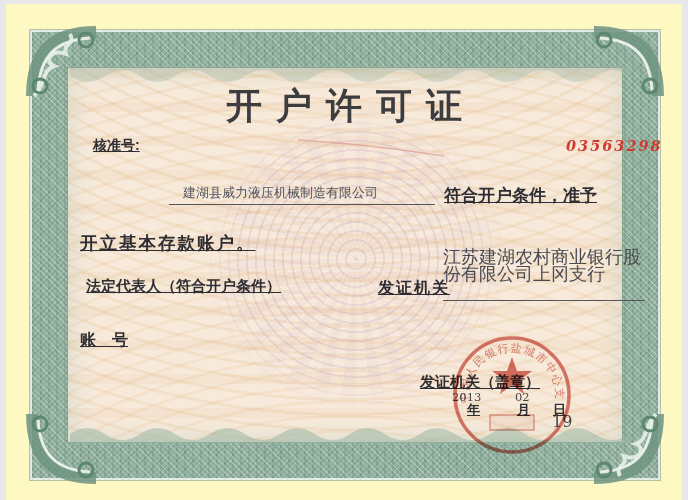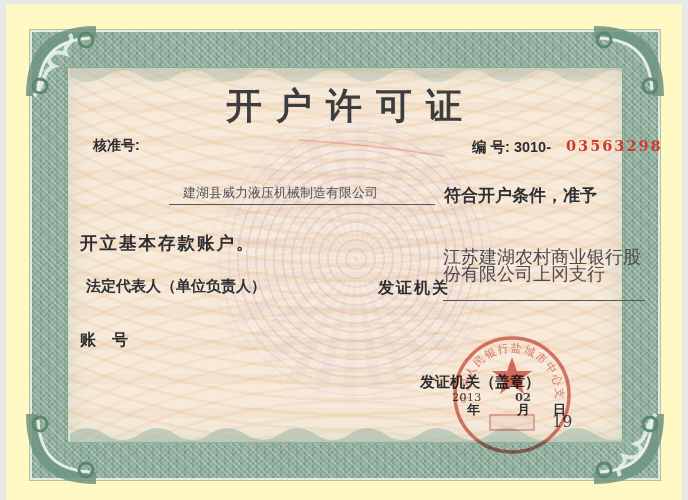--- a/index.html
+++ b/index.html
@@ -45,25 +45,25 @@
   .wave{position:absolute;left:64px;width:560px;height:22px;opacity:.55;}
   .wave.top{top:62px;transform:scaleY(-1);opacity:.35;}
   .wave.bottom{bottom:60px;}
   
   .t{position:absolute;white-space:nowrap;}
   .title{
     left:0;right:0;top:78px;text-align:center;
     font-family:"DejaVu Serif",serif;font-weight:700;font-size:36px;
     letter-spacing:14px;padding-left:14px;color:#3d3d40;
   }
-  .lbl{font-weight:700;color:#2e2e32;}
+  .lbl{font-weight:700;color:#2e2e32;text-decoration:underline;}
   .serif{font-family:"DejaVu Serif",serif;}
   .underline{position:absolute;border-bottom:1.5px solid #55555a;text-align:right;}
   .fill{font-family:"DejaVu Serif",serif;color:#52525a;}
-  .red{color:#cf3a30;}
+  .red{color:#cf3a30;font-style:italic;}
   .seal{position:absolute;left:440px;top:325px;width:132px;height:134px;mix-blend-mode:multiply;opacity:.88;}
 </style>
 </head>
 <body>
 
 <div class="page">
 
   <div class="frame"></div>
   <div class="inner"></div>
   <div class="rosette"></div>
@@ -102,40 +102,39 @@
     <path d="M0,22 L0,12 Q17,0 35,12 T70,12 T105,12 T140,12 T175,12 T210,12 T245,12 T280,12 T315,12 T350,12 T385,12 T420,12 T455,12 T490,12 T525,12 T560,12 L560,22 Z" fill="#9db8a6"></path>
   </svg>
 
   <div class="t title">开户许可证</div>
 
   <div class="t lbl" style="left:87px;top:133px;font-size:14px;">核准号:</div>
   <svg style="position:absolute;left:290px;top:132px;width:150px;height:22px;opacity:.55;">
     <path d="M2,4 Q70,8 148,20" fill="none" stroke="#d98b85" stroke-width="1.6"></path>
   </svg>
 
-  <div class="t lbl" style="left:466px;top:134px;font-size:14.5px;">编 号: 3010-</div>
   <div class="t serif red" style="left:560px;top:133px;font-size:14.5px;font-weight:700;letter-spacing:2px;">03563298</div>
 
   <div class="underline" style="left:163px;top:178px;width:266px;height:22px;">
     <span class="fill" style="position:absolute;left:14px;top:2px;font-size:13px;white-space:nowrap;">建湖县威力液压机械制造有限公司</span>
   </div>
   <div class="t lbl" style="left:438px;top:180px;font-size:17px;">符合开户条件，准予</div>
 
   <div class="t lbl" style="left:74px;top:227px;font-size:17.5px;letter-spacing:2px;">开立基本存款账户。</div>
 
-  <div class="t lbl" style="left:80px;top:273px;font-size:15px;">法定代表人（单位负责人）</div>
+  <div class="t lbl" style="left:80px;top:273px;font-size:15px;">法定代表人（符合开户条件）</div>
   <div class="t lbl" style="left:372px;top:274px;font-size:16px;letter-spacing:2px;">发证机关</div>
   <div style="position:absolute;left:437px;top:244px;width:202px;font-family:'DejaVu Serif',serif;font-size:18px;line-height:17px;color:#4a4a50;white-space:normal;word-break:break-all;">江苏建湖农村商业银行股份有限公司上冈支行</div>
   <div class="underline" style="left:437px;top:276px;width:202px;height:20px;"></div>
 
   <div class="t lbl" style="left:74px;top:326px;font-size:16px;">账　号</div>
 
   <div class="t lbl" style="left:414px;top:369px;font-size:15px;">发证机关（盖章）</div>
   <div class="t serif" style="left:446px;top:386px;font-size:11.5px;color:#46464c;">2013</div>
-  <div class="t serif" style="left:509px;top:386px;font-size:11.5px;color:#46464c;font-weight:bold;">02</div>
+  <div class="t serif" style="left:509px;top:386px;font-size:11.5px;color:#46464c;">02</div>
   <div class="t serif" style="left:546px;top:408px;font-size:16px;color:#46464c;text-align:right;">19</div>
   <div class="t lbl" style="left:461px;top:397px;font-size:13px;">年</div>
   <div class="t lbl" style="left:511px;top:397px;font-size:13px;">月</div>
   <div class="t lbl" style="left:547px;top:397px;font-size:13px;">日</div>
 
   <svg class="seal" viewBox="0 0 132 134">
     <defs>
       <path id="sealArcPath" d="M 23,76 A 44,44 0 1 1 109,76"></path>
     </defs>
     <circle cx="66" cy="66" r="57" fill="none" stroke="#c9473a" stroke-width="3.5" opacity=".8"></circle>

